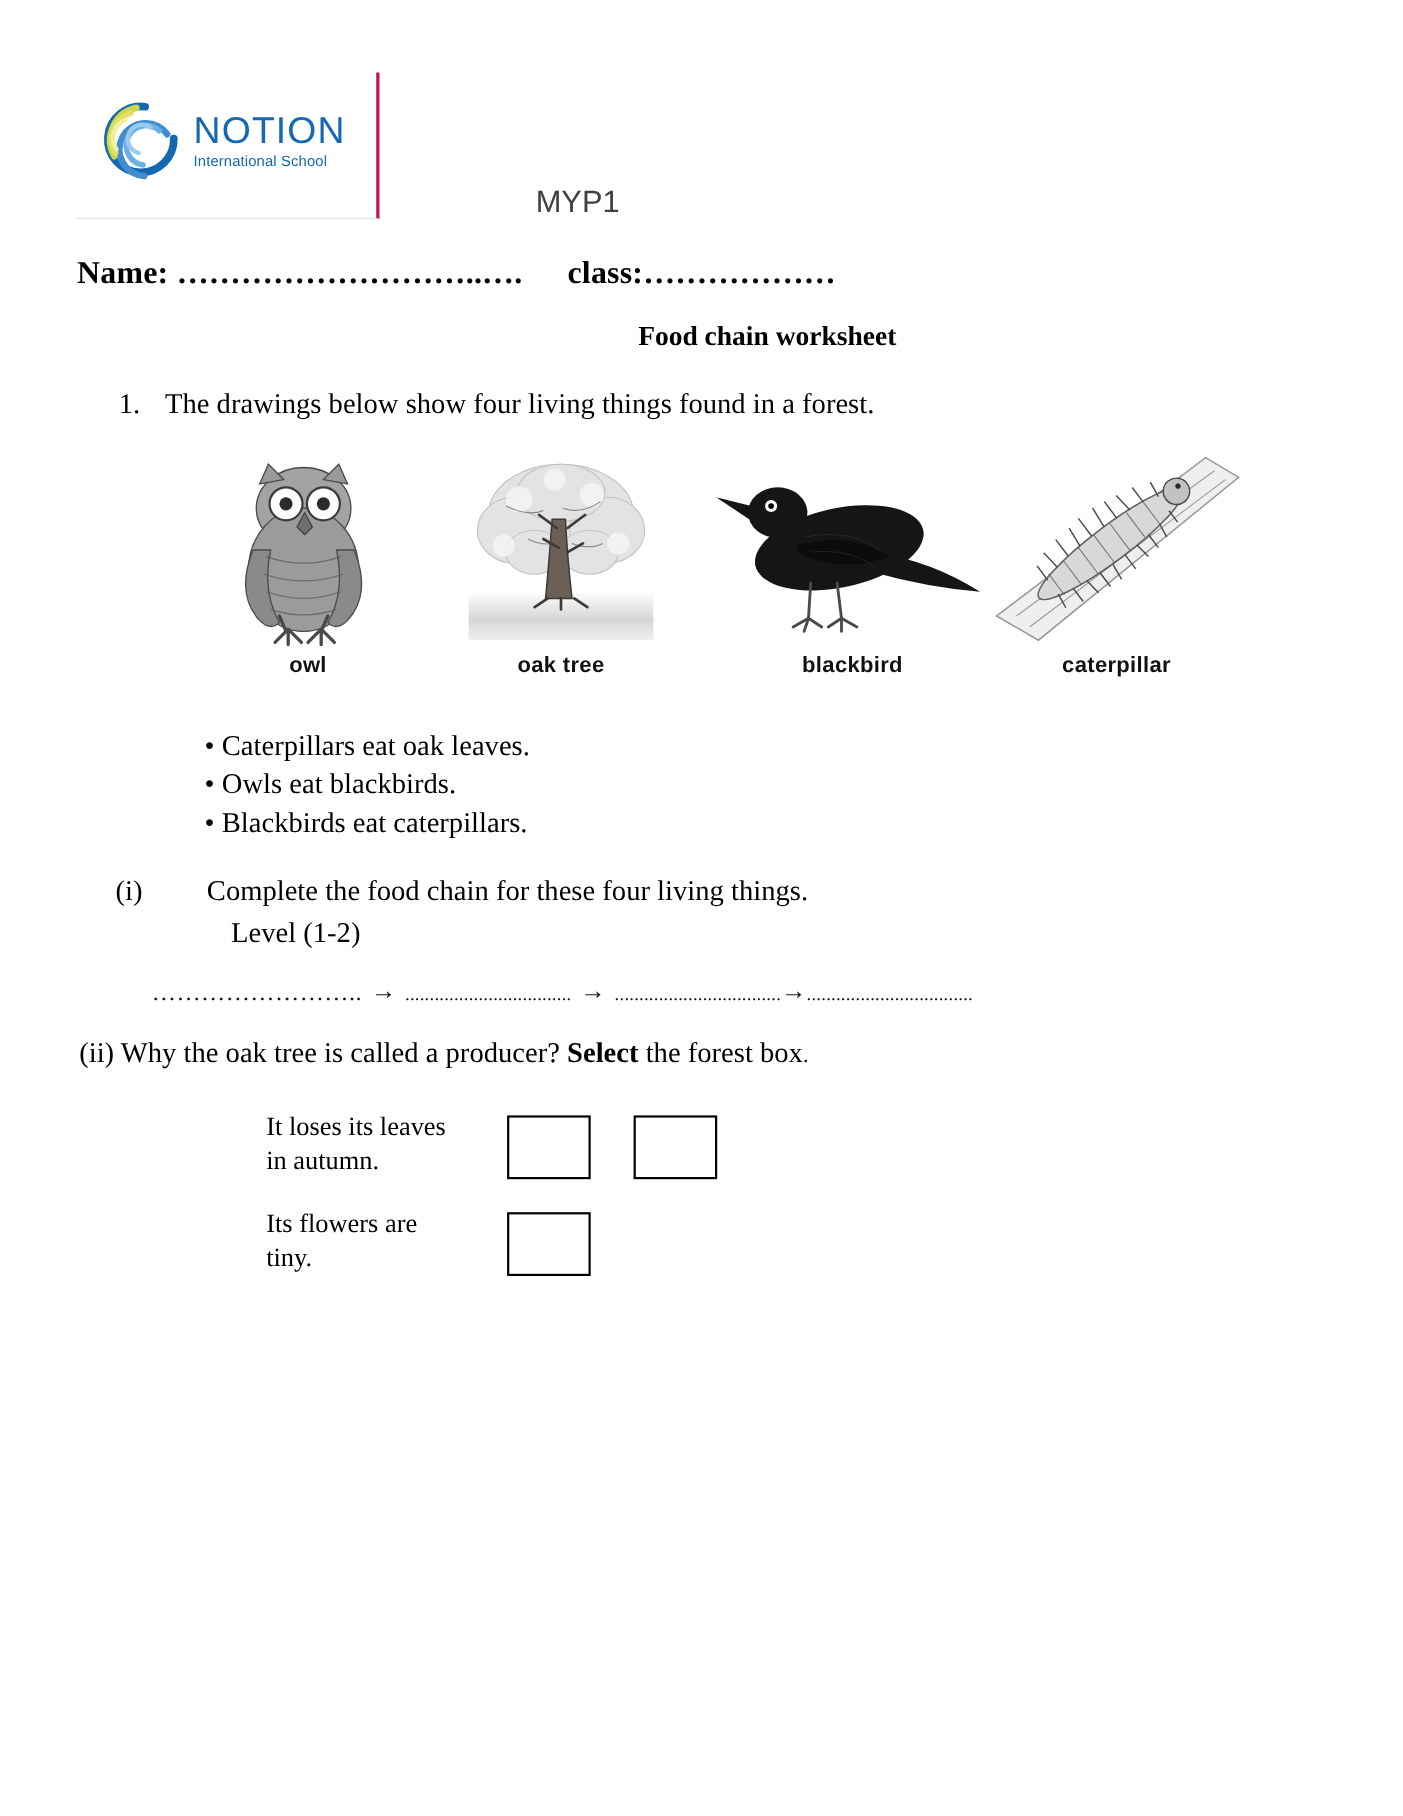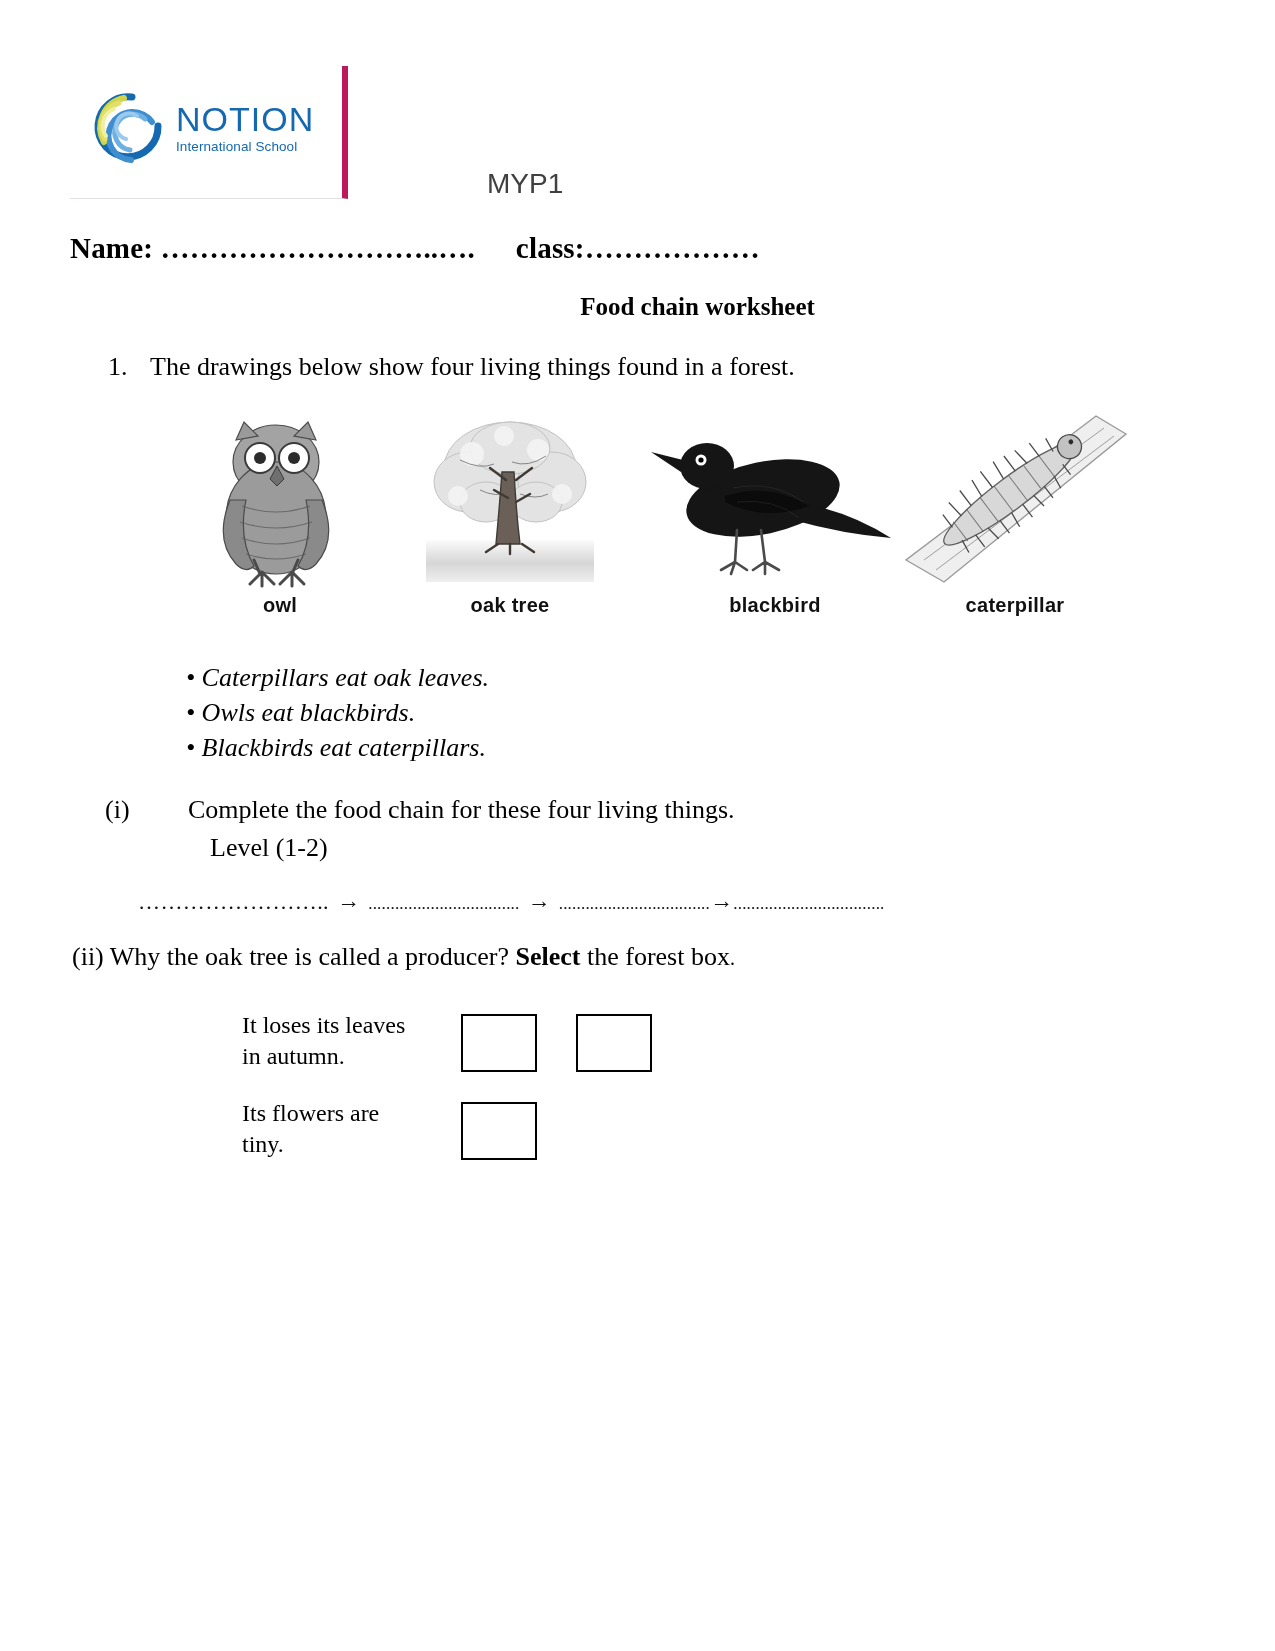--- a/index.html
+++ b/index.html
@@ -19,21 +19,21 @@
     overflow: hidden;
   }
 
   
   .logo-box {
     position: absolute;
     left: 70px;
     top: 66px;
     width: 272px;
     height: 132px;
-    border-right: 6px solid #be185d;
+    border-right: 3px solid #be185d;
     border-bottom: 1px solid #dfdfe8;
   }
   .logo-inner {
     position: absolute;
     left: 18px;
     top: 22px;
     width: 252px;
     height: 86px;
   }
   .logo-mark {
@@ -133,21 +133,20 @@
   .fig-bird { left: 480px; top: 0;  width: 290px; }
   .fig-cat  { left: 740px; top: 0;  width: 250px; }
 
   
   .bullets {
     position: absolute;
     left: 186px;
     top: 660px;
     font-size: 26px;
     line-height: 35px;
-    font-style: italic;
   }
   .bullets div { white-space: nowrap; }
 
   
   .qi {
     position: absolute;
     left: 105px;
     top: 795px;
     font-size: 26px;
     white-space: nowrap;

